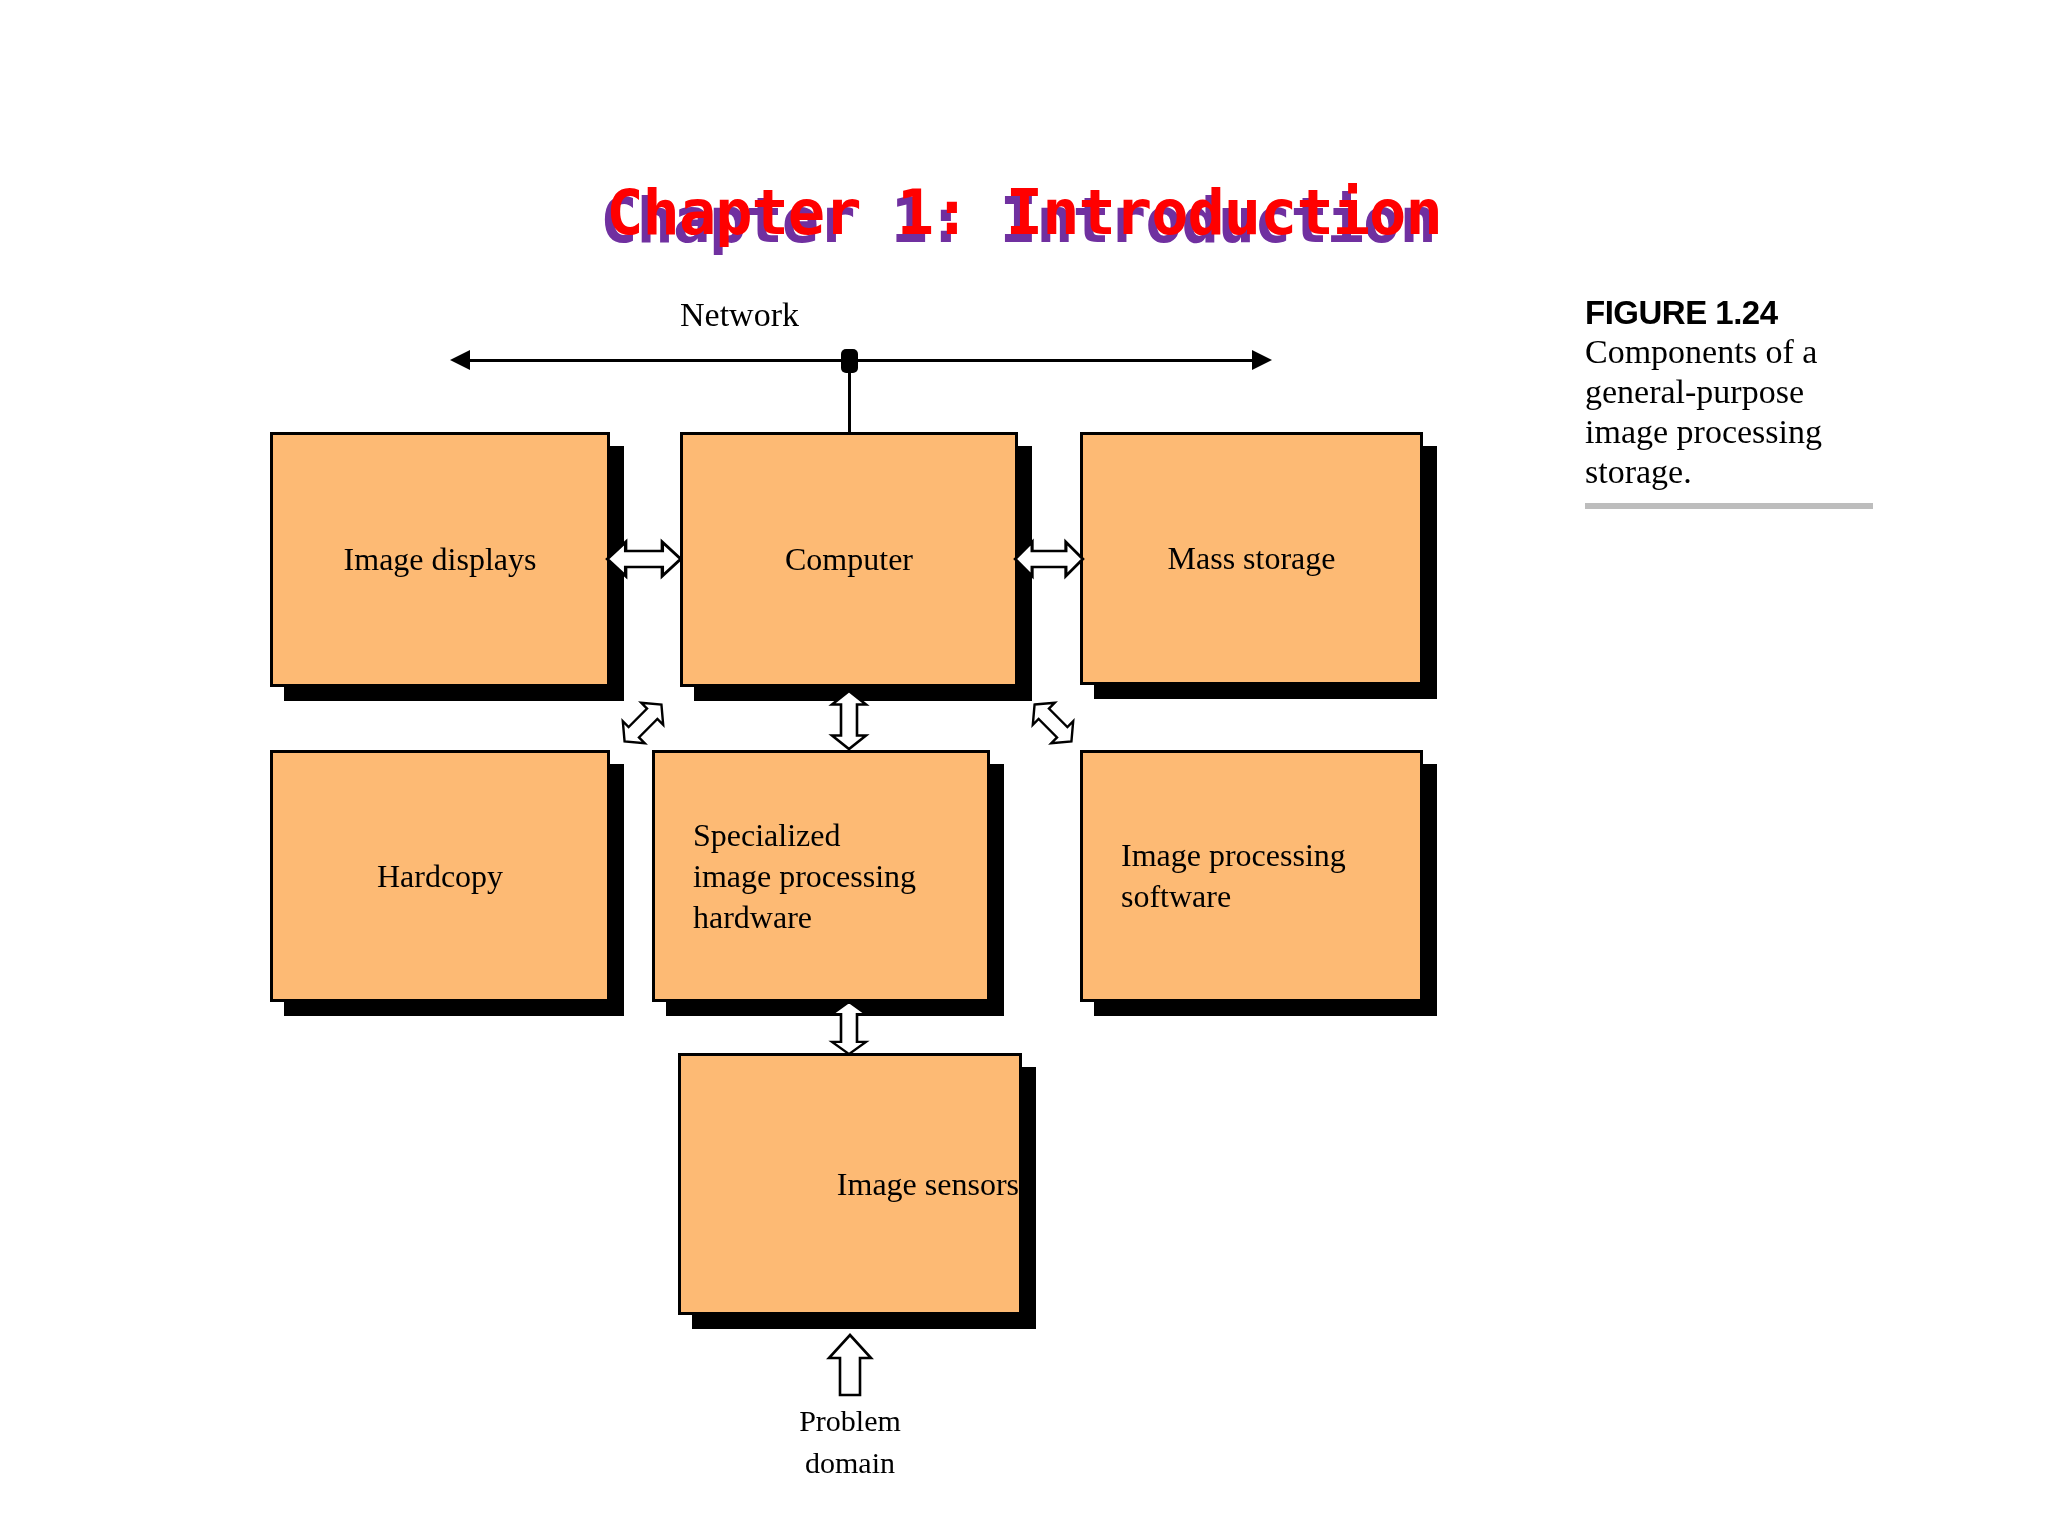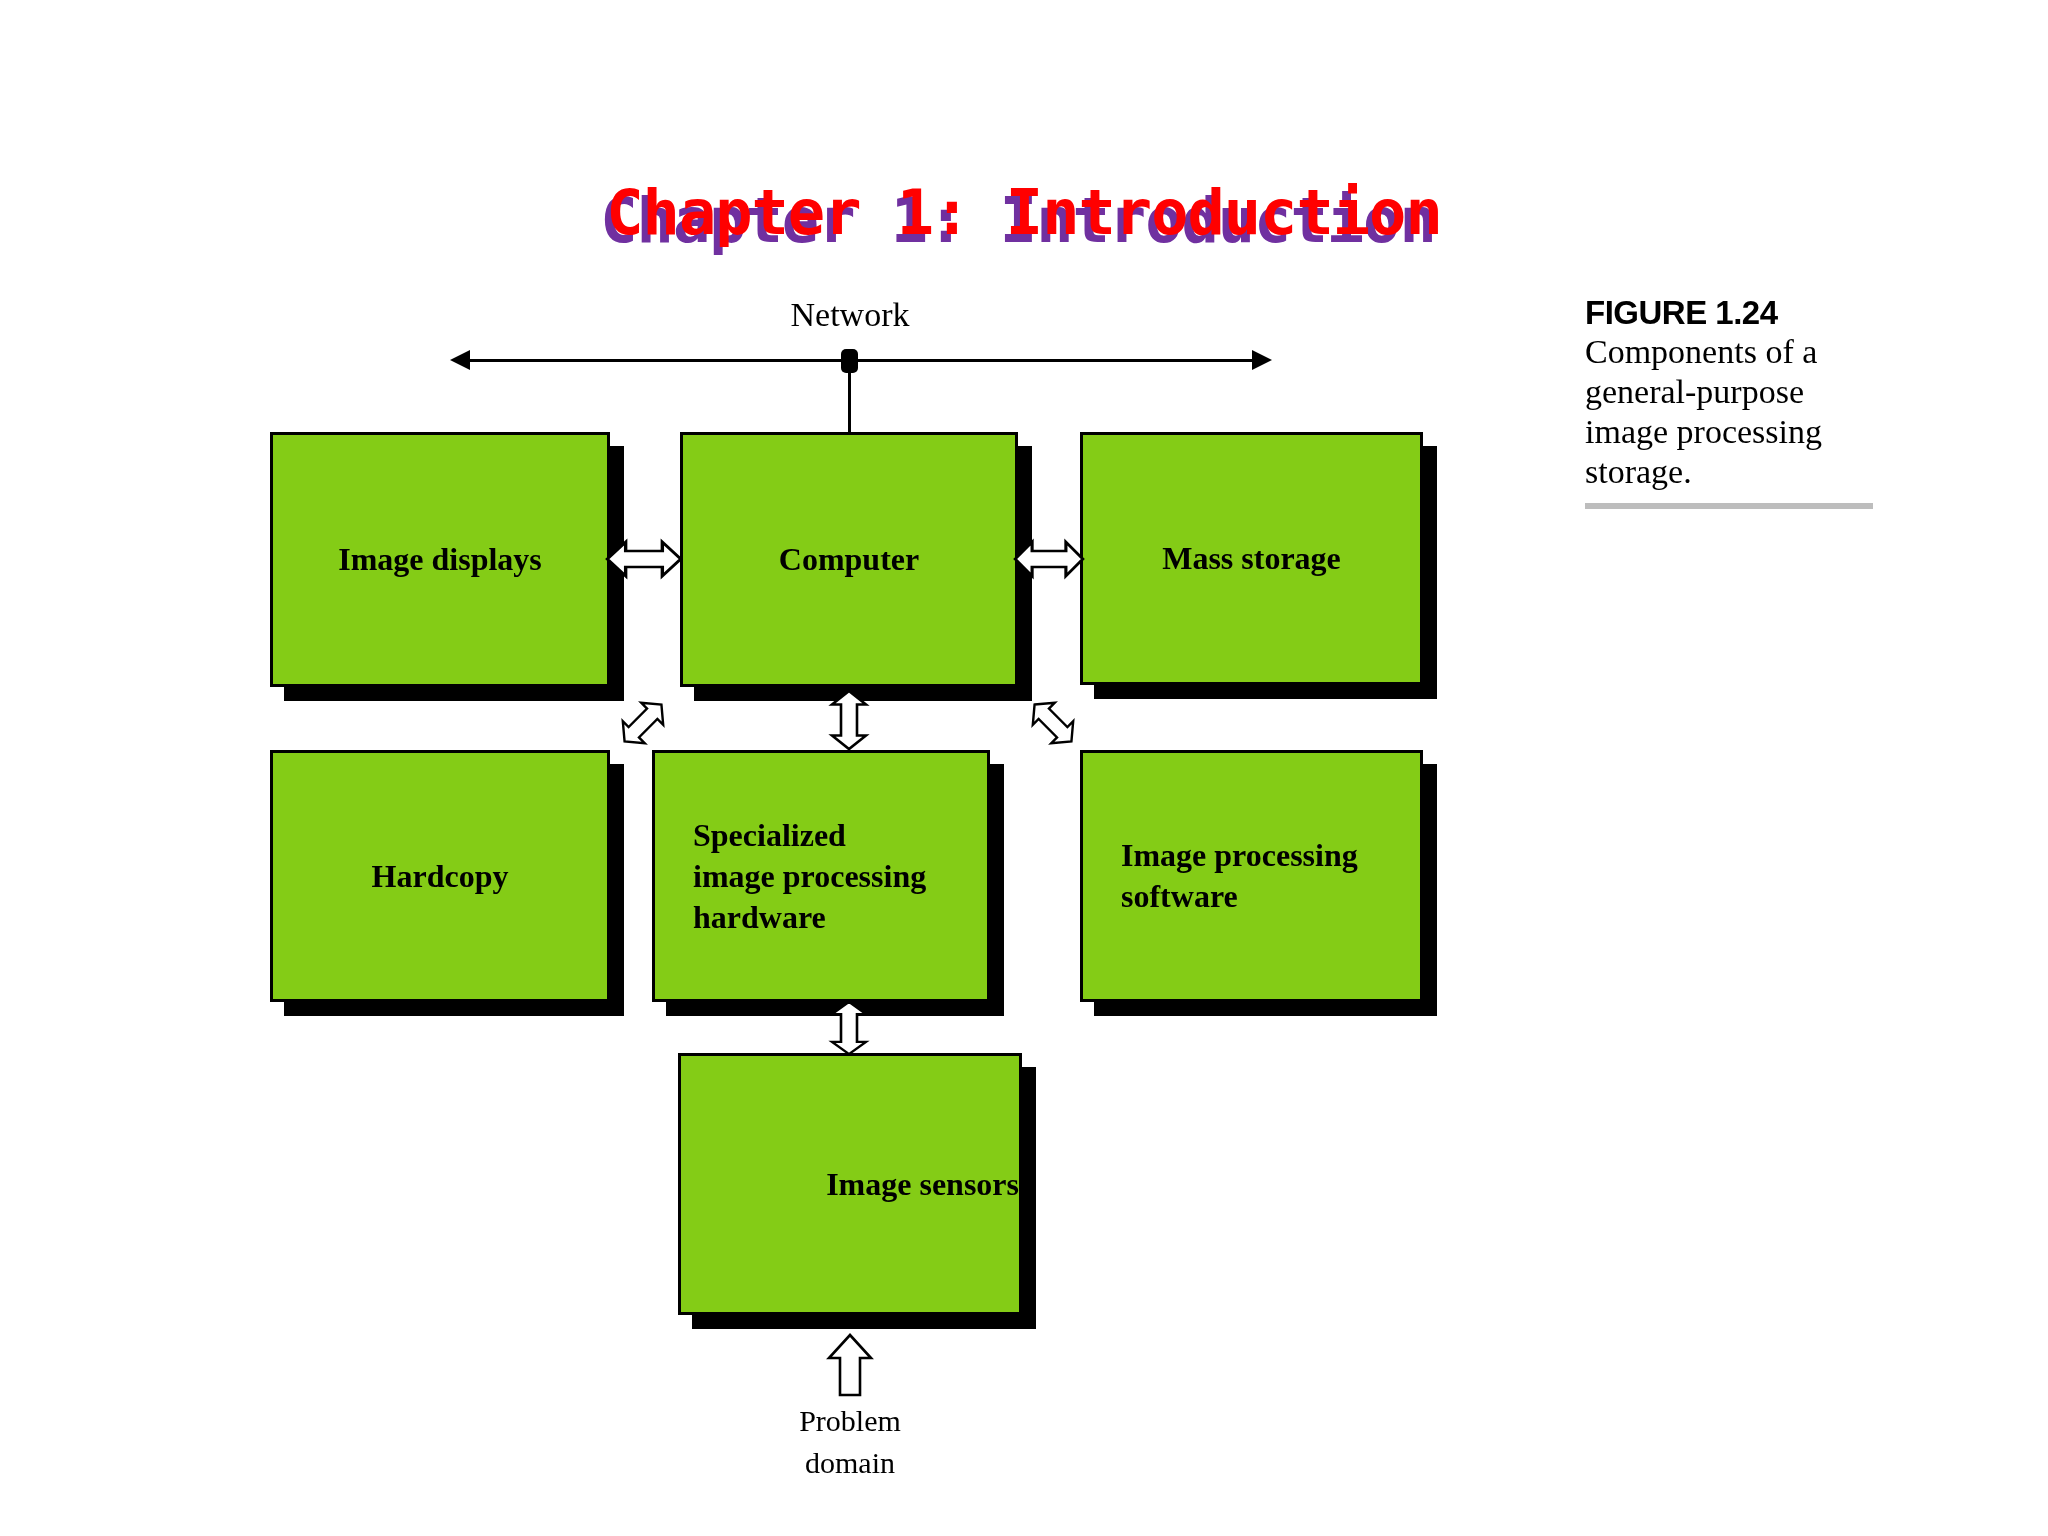--- a/index.html
+++ b/index.html
@@ -16,41 +16,41 @@
     text-align:center;
     font-family:"DejaVu Sans Mono",monospace;
     font-weight:bold; font-size:62px; letter-spacing:-1px; line-height:74px;
     color:var(--title-fill,#ff0000);
     text-shadow:-6px 8px 0 var(--title-shadow,#7030a0);
     white-space:nowrap;
   }
 
   
   .box {
-    position:absolute; background:#84cc16;
+    position:absolute; background:#fdba74;
     border:3px solid var(--ink,#000);
     box-shadow:14px 14px 0 var(--ink,#000);
     display:flex; align-items:center; justify-content:center;
-    font-size:32px; line-height:41px; text-align:center;font-weight:bold;
+    font-size:32px; line-height:41px; text-align:center;
   }
   .box-label { white-space:pre-line; }
   .box.align-left { justify-content:flex-start; padding-left:38px; text-align:left; }
 
   #box-image-displays { left:270px;  top:432px; width:340px; height:255px; }
   #box-computer       { left:680px;  top:432px; width:338px; height:255px; }
   #box-mass-storage   { left:1080px; top:432px; width:343px; height:253px; }
   #box-hardcopy       { left:270px;  top:750px; width:340px; height:252px; }
   #box-specialized    { left:652px;  top:750px; width:338px; height:252px; }
   #box-ip-software    { left:1080px; top:750px; width:343px; height:252px; }
   #box-image-sensors  { left:678px;  top:1053px; width:344px; height:262px;justify-content:flex-end; }
 
   
   .network-label {
     position:absolute; left:680px; top:296px; width:340px;
-    text-align:center; font-size:34px;
+    text-align:left; font-size:34px;
   }
   .network-line  { position:absolute; left:468px; top:359px; width:786px; height:3px; background:var(--ink,#000); }
   .network-arrowhead-left {
     position:absolute; left:450px; top:350px; width:0; height:0;
     border-top:10px solid transparent; border-bottom:10px solid transparent;
     border-right:20px solid var(--ink,#000);
   }
   .network-arrowhead-right {
     position:absolute; left:1252px; top:350px; width:0; height:0;
     border-top:10px solid transparent; border-bottom:10px solid transparent;

